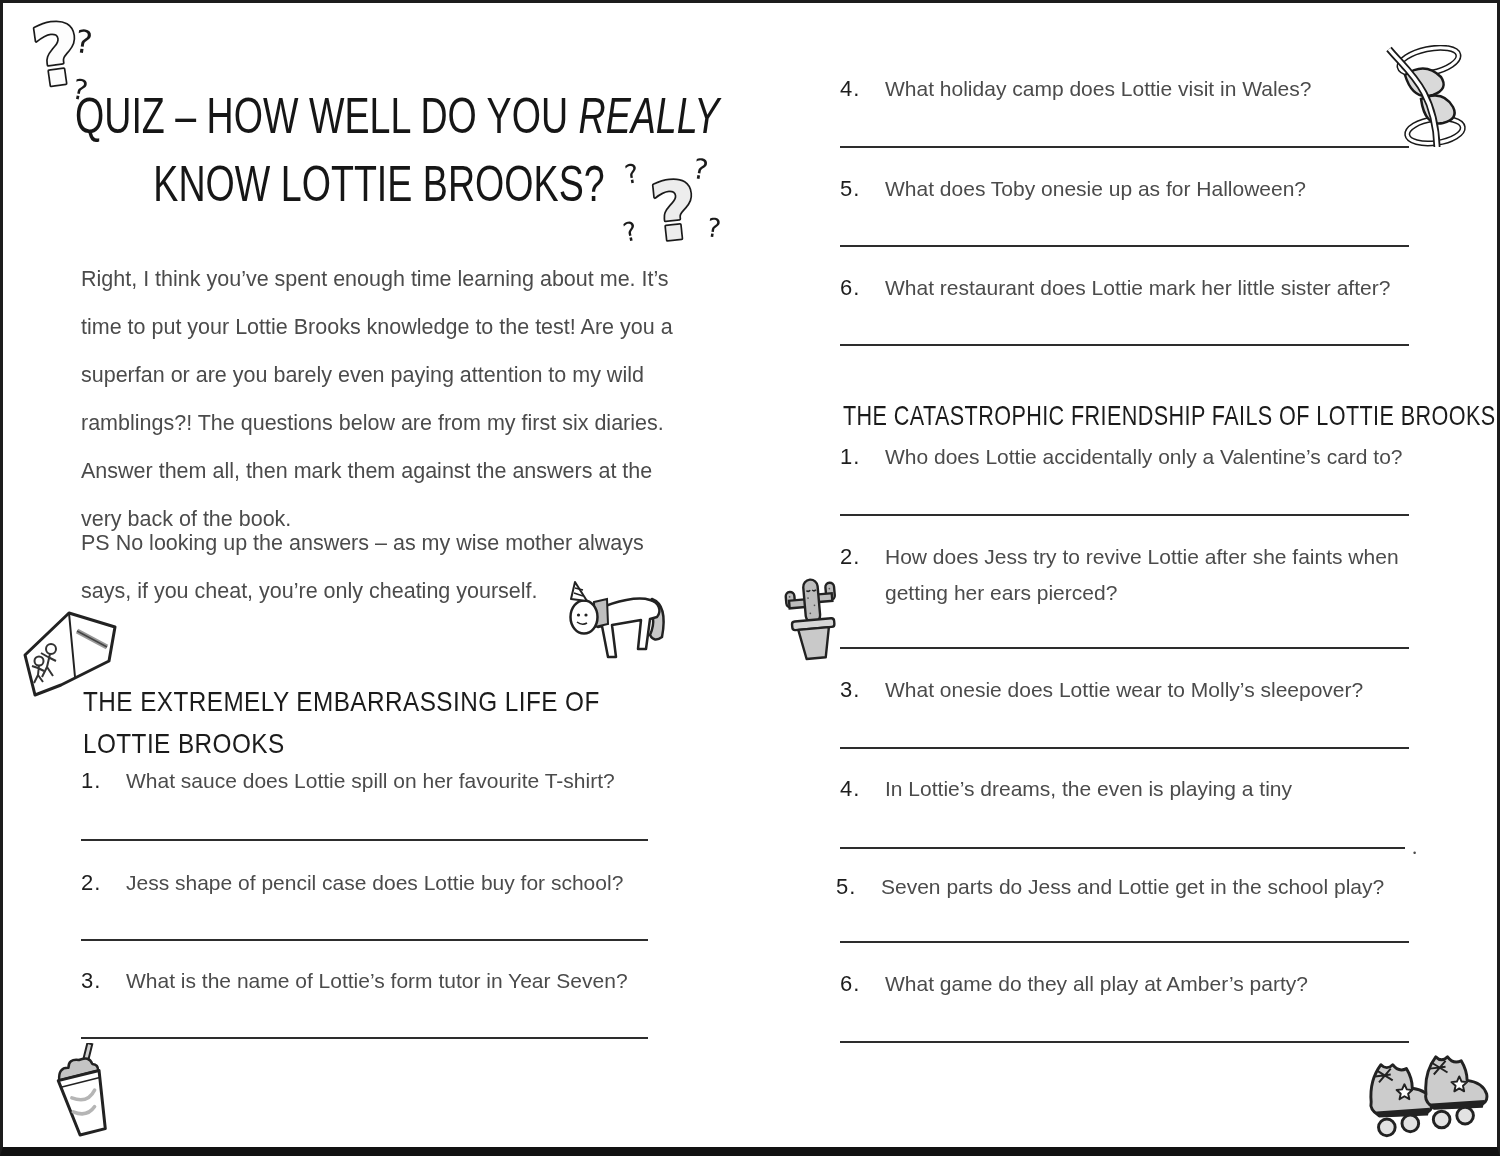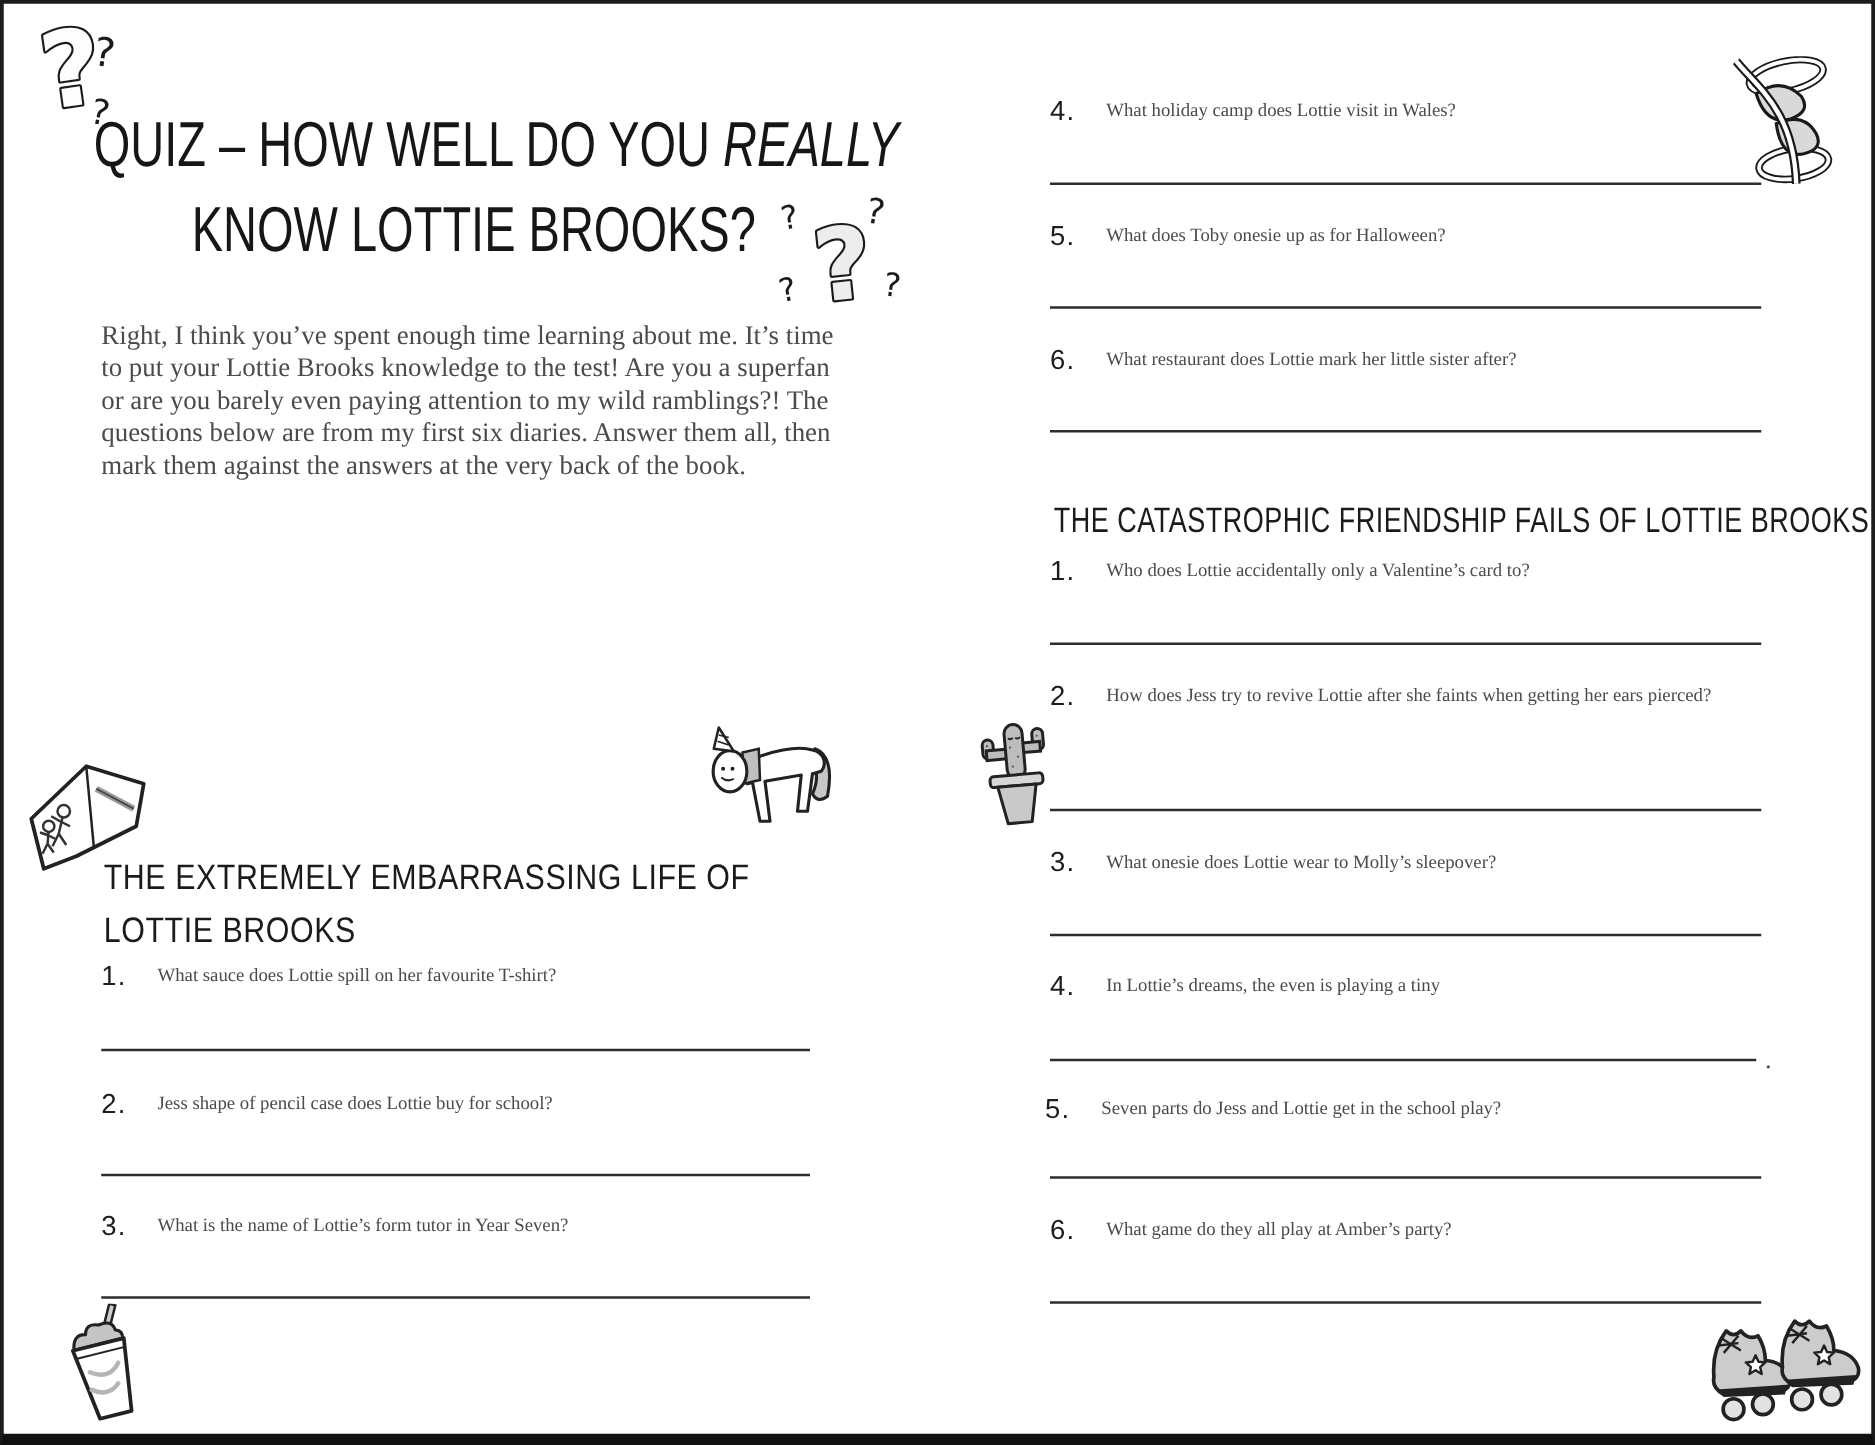--- a/index.html
+++ b/index.html
@@ -18,32 +18,32 @@
     transform:scale(0.80,1.08); transform-origin:left top; font-weight:400;
   }
   .title .ital { font-style:italic; }
   .heading {
     font-size:27px; color:#1b1b1b; line-height:40px; font-weight:400;
     transform-origin:left top; letter-spacing:0.5px;
   }
   .h1 { left:80px; top:678px; width:640px; transform:scale(0.90,1.05); }
   .h2 { left:840px; top:392px; white-space:nowrap; transform:scale(0.80,1.05); }
   .para {
-    font-family:Liberation Serif, serif; font-size:21.5px; line-height:26px;
+    font-family:Liberation Sans, sans-serif; font-size:21.5px; line-height:48px;
     color:#4b4b4b; width:604px;
   }
   .intro { left:78px; top:252px; }
   .ps    { left:78px; top:516px; }
   .q-row { display:flex; gap:13px; }
   .q-num {
     flex:none; width:32px; font-family:"Liberation Sans", sans-serif;
     font-size:22px; color:#1d1d1d; line-height:36px; letter-spacing:1px;
   }
   .q-text {
-    font-family:Liberation Serif, serif; font-size:15px; line-height:36px;
+    font-family:Liberation Sans, sans-serif; font-size:21px; line-height:36px;
     color:#4b4b4b;
   }
   .qw-l { width:560px; }
   .qw-r { width:560px; }
   .answer-line { height:0; border-top:2px solid #2d2d2d; width:567px; }
   .after-dot { font-family:"Liberation Serif", serif; font-size:21px; color:#4b4b4b; }
   svg { display:block; }
 </style>
 </head>
 <body>
@@ -63,20 +63,21 @@
 
   <svg class="abs" style="left:614px;top:148px;" width="106" height="114" viewBox="0 0 106 114">
     <text x="34" y="88" font-family="DejaVu Sans, sans-serif" font-size="80" font-weight="700" fill="#ededed" stroke="#1a1a1a" stroke-width="3.5" paint-order="stroke" stroke-linejoin="round" transform="rotate(-6 60 60)">?</text>
     <text x="8" y="32" font-family="DejaVu Sans, sans-serif" font-size="26" fill="#1a1a1a" transform="rotate(-10 14 24)">?</text>
     <text x="76" y="28" font-family="DejaVu Sans, sans-serif" font-size="28" fill="#1a1a1a" transform="rotate(10 84 18)">?</text>
     <text x="6" y="90" font-family="DejaVu Sans, sans-serif" font-size="26" fill="#1a1a1a" transform="rotate(-12 12 80)">?</text>
     <text x="90" y="86" font-family="DejaVu Sans, sans-serif" font-size="26" fill="#1a1a1a" transform="rotate(8 96 76)">?</text>
   </svg>
 
   <div class="abs para intro">Right, I think you’ve spent enough time learning about me. It’s time to put your Lottie Brooks knowledge to the test! Are you a superfan or are you barely even paying attention to my wild ramblings?! The questions below are from my first six diaries. Answer them all, then mark them against the answers at the very back of the book.</div>
+  <div class="abs para ps">PS No looking up the answers – as my wise mother always says, if you cheat, you’re only cheating yourself.</div>
 
   <svg class="abs" style="left:14px;top:594px;" width="102" height="110" viewBox="0 0 102 110">
     <path d="M8,58 L52,16 L98,30 L92,64 L44,88 L18,98 Z" fill="#ffffff" stroke="#222" stroke-width="3" stroke-linejoin="round"></path>
     <path d="M52,16 L58,80" fill="none" stroke="#222" stroke-width="2"></path>
     <line x1="60" y1="34" x2="90" y2="50" stroke="#9a9a9a" stroke-width="5"></line>
     <line x1="60" y1="34" x2="90" y2="50" stroke="#444" stroke-width="1.5"></line>
     <circle cx="34" cy="52" r="5" fill="none" stroke="#333" stroke-width="2"></circle>
     <path d="M33,57 L30,70 M31,60 L24,56 M31,60 L39,64 M30,70 L25,80 M30,70 L36,79" fill="none" stroke="#333" stroke-width="2"></path>
     <circle cx="22" cy="64" r="4.5" fill="none" stroke="#333" stroke-width="2"></circle>
     <path d="M22,68 L21,78 M21,71 L15,69 M21,71 L27,74 M21,78 L17,86 M21,78 L26,85" fill="none" stroke="#333" stroke-width="2"></path>

